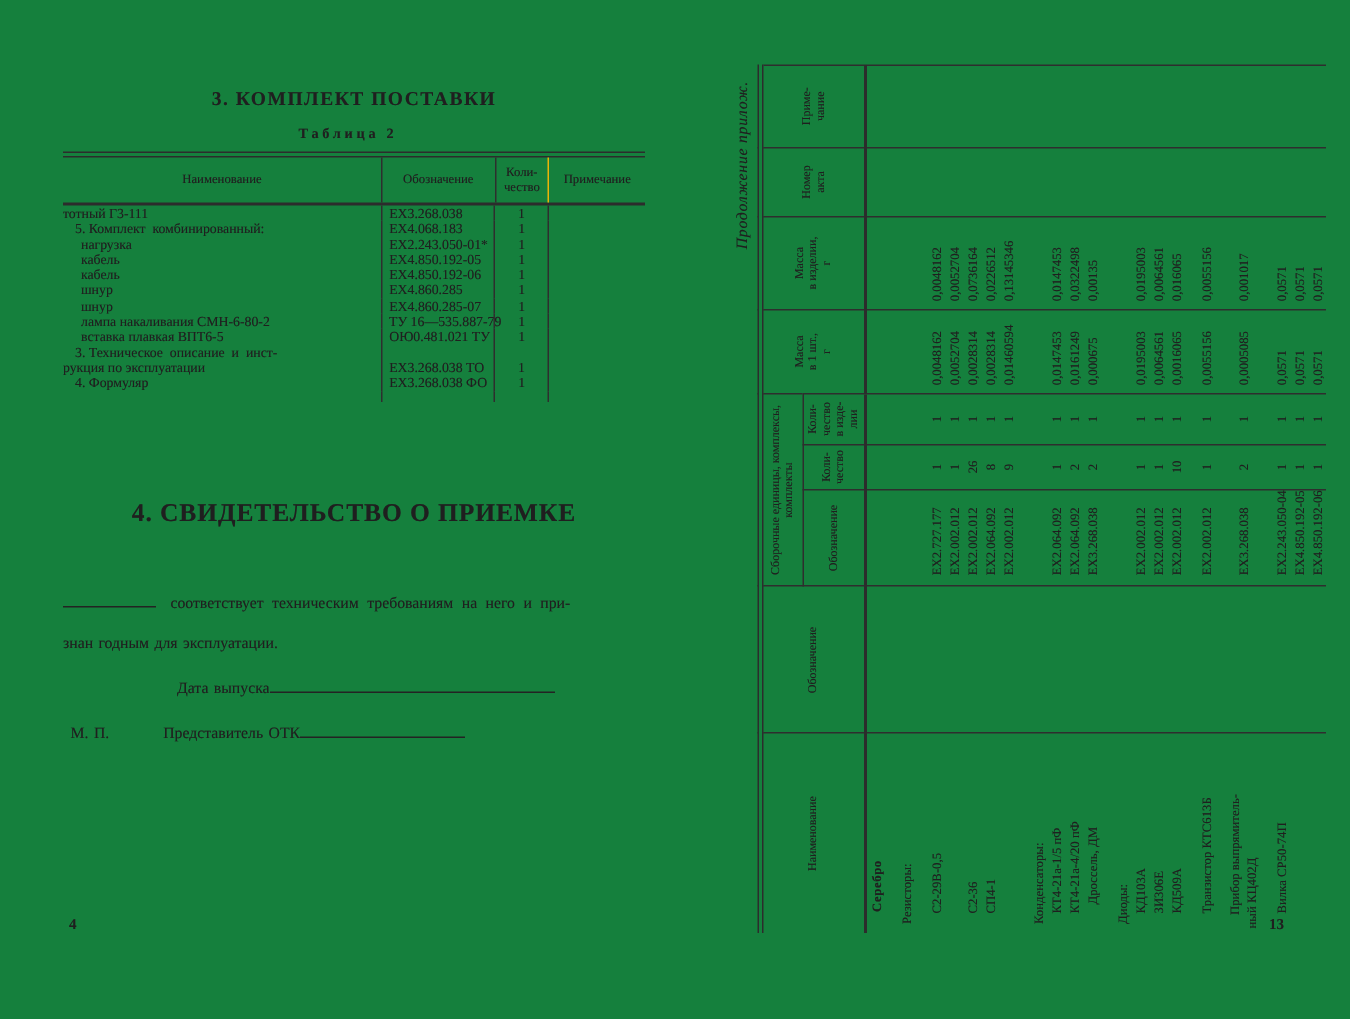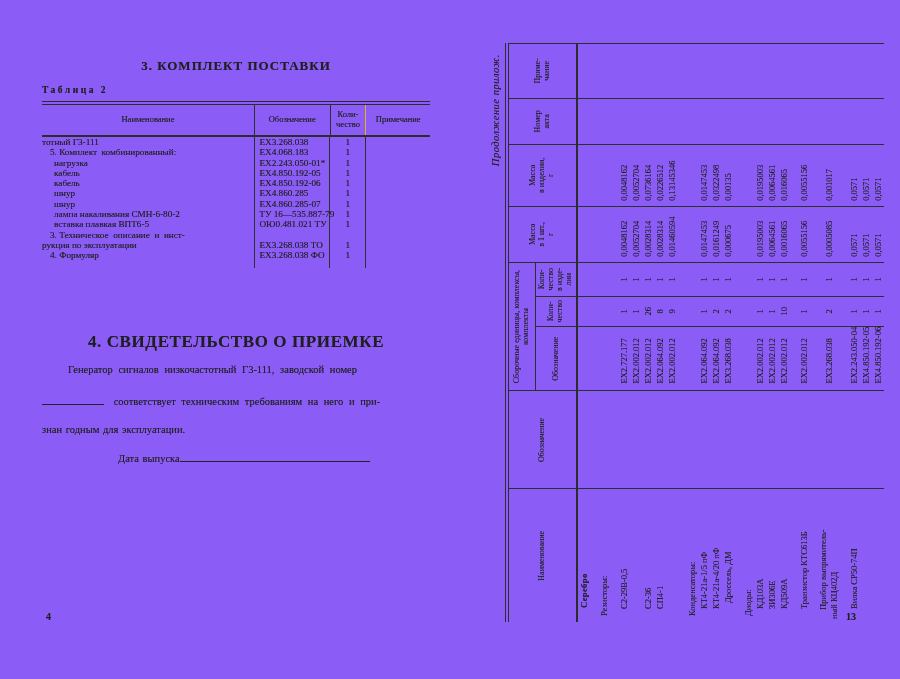--- a/index.html
+++ b/index.html
@@ -1,26 +1,26 @@
 <!DOCTYPE html>
 <html><head>
 <meta charset="utf-8">
 <style>
   html,body{margin:0;padding:0;}
   body{background:#ffffff;font-family:"Liberation Serif","DejaVu Serif",serif;color:#1f1f1f;}
-  .canvas{position:relative;width:900px;height:679px;background:#8b5cf6;overflow:hidden;
+  .canvas{position:relative;width:900px;height:679px;background:#15803d;overflow:hidden;
           text-shadow:0 0 .4px rgba(40,40,40,.55);}
   .pg{position:absolute;top:0;height:679px;}
   .pg-left{left:0;width:450px;}
   .pg-right{left:450px;width:450px;}
 
   
   .s3title{position:absolute;left:42px;top:58px;width:388px;text-align:center;
            font-weight:bold;font-size:13px;letter-spacing:1px;}
-  .tabcap{position:absolute;left:42px;top:85px;width:380px;text-align:left;
+  .tabcap{position:absolute;left:42px;top:85px;width:380px;text-align:center;
           font-weight:bold;font-size:9.5px;letter-spacing:2.5px;}
   .ltable{position:absolute;left:42px;top:101px;width:388px;border-top:4px double #2c2c2c;}
   .lhead{display:flex;height:30px;border-bottom:2px solid #2c2c2c;align-items:center;}
   .lhead .hc{display:flex;align-items:center;justify-content:center;height:100%;
              font-size:8.5px;text-align:center;white-space:pre-line;line-height:1.15;}
   .h-name{width:213px;}
   .h-des{width:75px;border-left:1px solid #2e2e2e;}
   .h-qty{width:35px;border-left:1px solid #2e2e2e;}
   .h-note{width:64px;border-left:1px solid #eab308;}
   .lrow{display:flex;height:10.3px;}
@@ -169,33 +169,35 @@
             <div class="lname"></div>
             <div class="ldes"></div>
             <div class="lqty"></div>
             <div class="lnote"></div>
           </div>
         </div>
     </div>
 
     <div class="s4title">4. СВИДЕТЕЛЬСТВО О ПРИЕМКЕ</div>
 
-    <div class="apar p1">Генератор сигналов низкочастотный Г3-111, заводской номер</div>
 
     <div class="apar p3">знан годным для эксплуатации.</div>
 
     <div class="apar p2">
       <span class="blank bl-snum"></span>
       <span>соответствует техническим требованиям на него и при-</span>
     </div>
 
     <div class="apar pdate">
       <span>Дата выпуска</span><span class="blank bl-date"></span>
     </div>
 
+    <div class="apar potk">
+      <span class="mp">М. П.</span><span>Представитель ОТК</span><span class="blank bl-otk"></span>
+    </div>
 
     <div class="pnum pnum-l">4</div>
   </div>
 
   <div class="pg pg-right"></div>
 
   <div class="rot-wrap">
     <div class="rot-inner">
 
       <div class="contlab">Продолжение прилож.</div>

